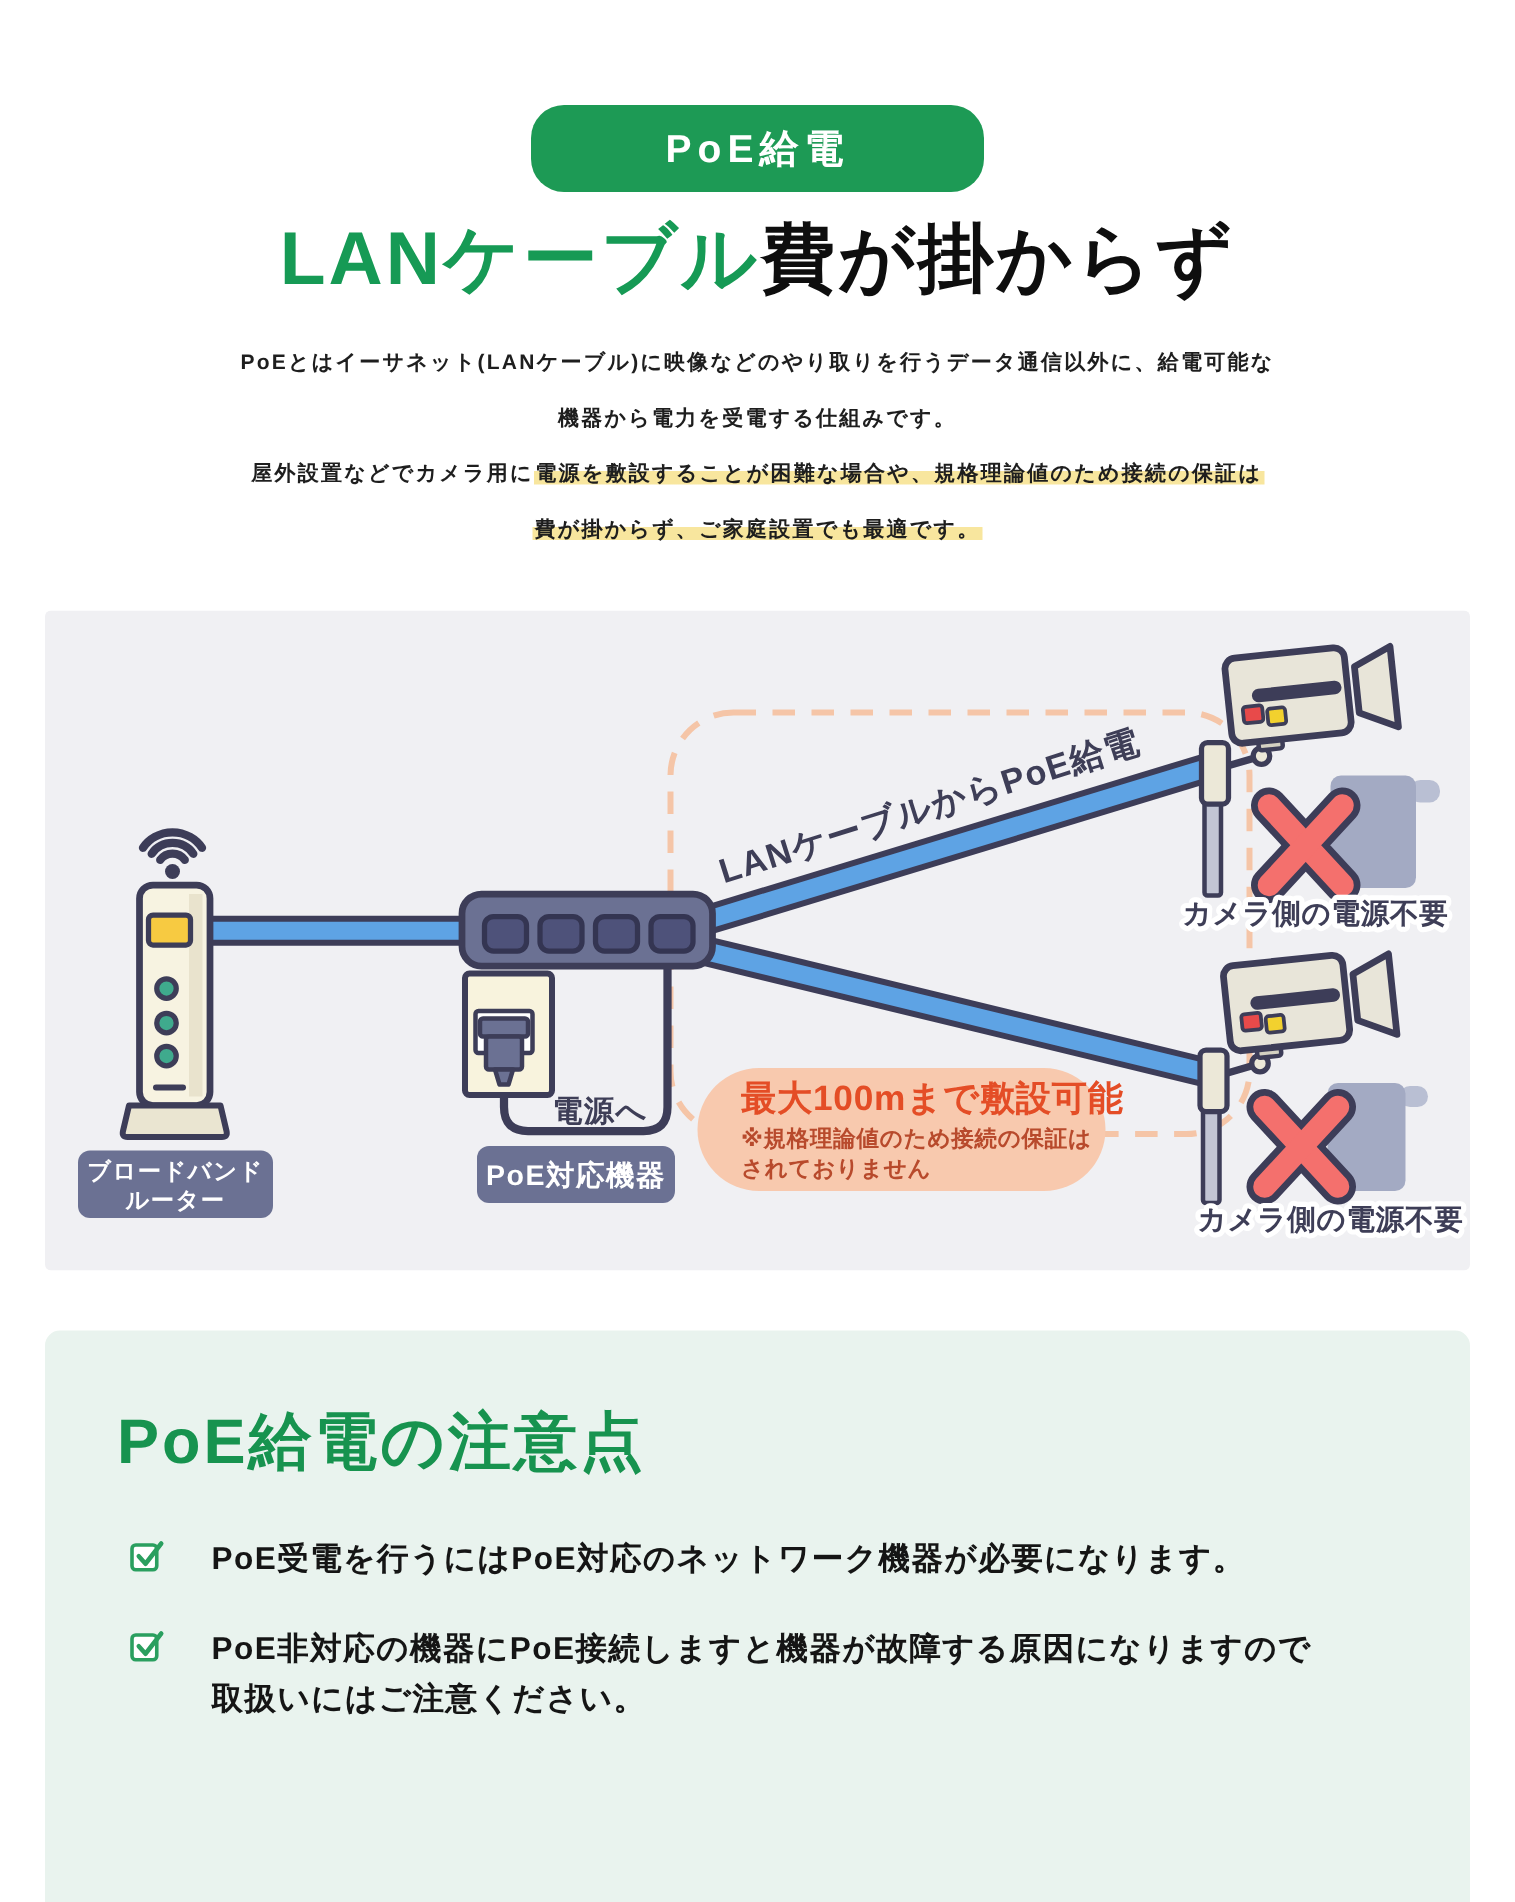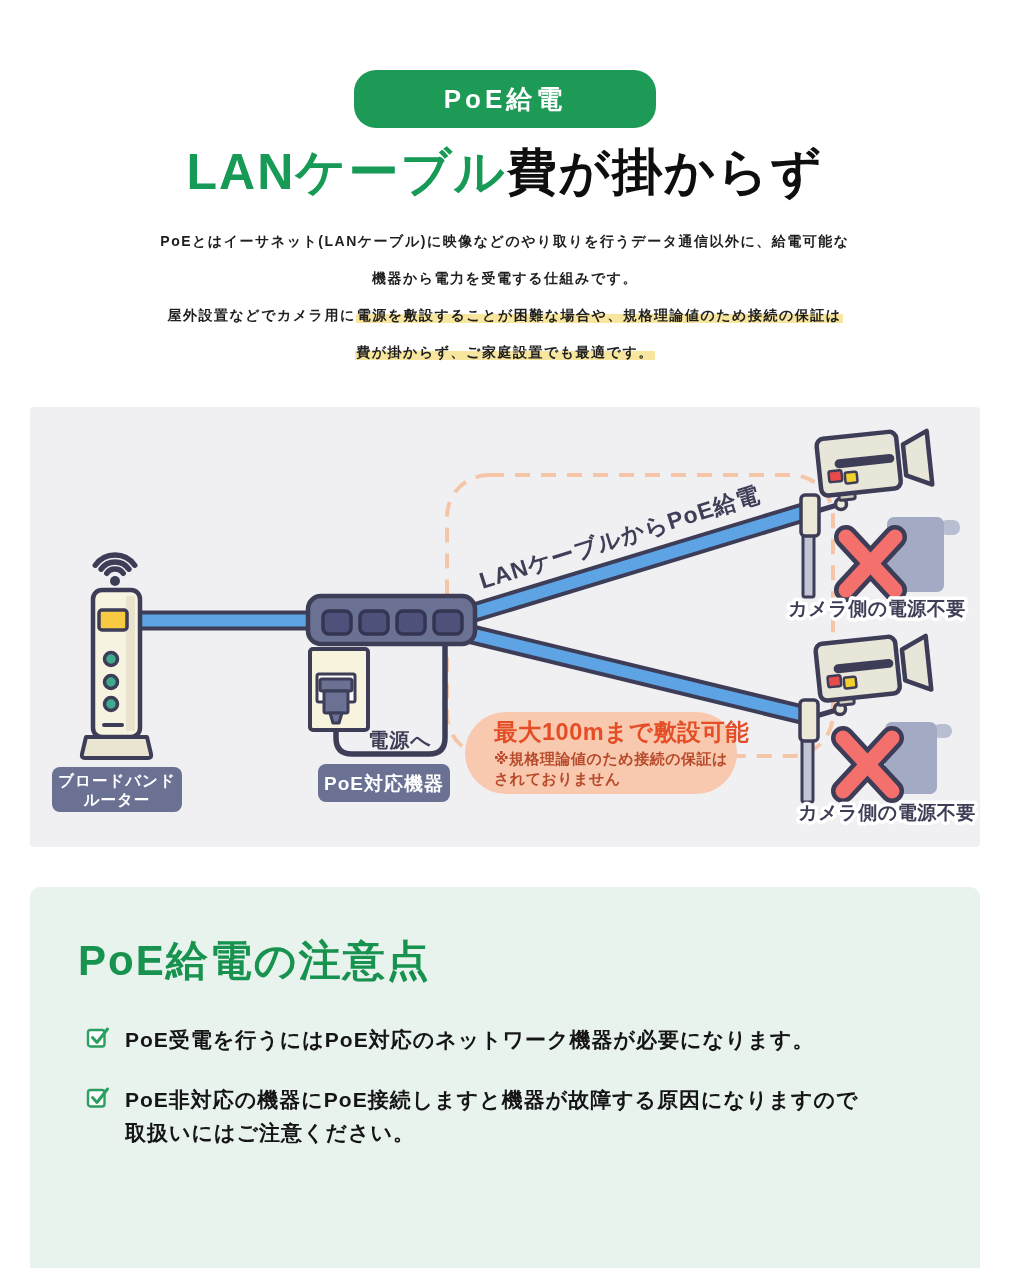--- a/index.html
+++ b/index.html
@@ -41,21 +41,21 @@
     border-radius:10px; padding:46px 48px 0;
   }
   .notes h2 {
     margin:0; color:#17934f;
     font-size:42px; font-weight:900; letter-spacing:2px;
   }
   .notes ul {
     list-style:none; margin:34px 0 0; padding:0 0 0 8px;
     display:flex; flex-direction:column; gap:26px;
   }
-  .notes li { display:flex; gap:15px; align-items:flex-start; }
+  .notes li { display:flex; gap:31px; align-items:flex-start; }
   .cb { flex:0 0 auto; margin-top:2px; line-height:0; }
   .note-text {
     font-size:21px; font-weight:700; letter-spacing:1px; line-height:1.6;
     color:#151515; max-width:752px;
   }
 </style>
 </head>
 <body>
 
 <header>

